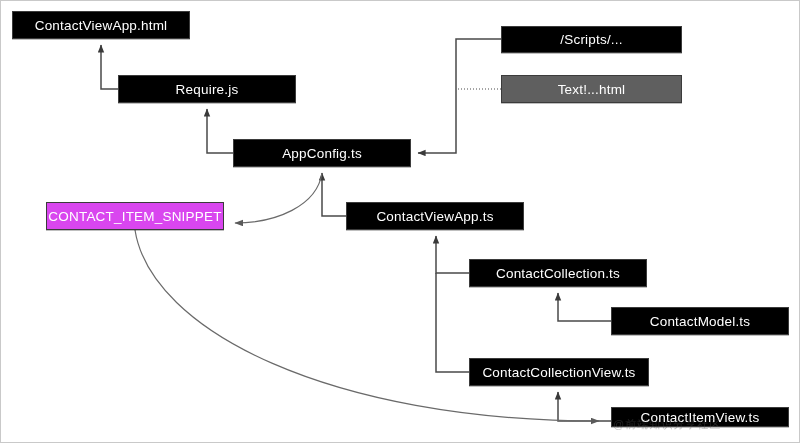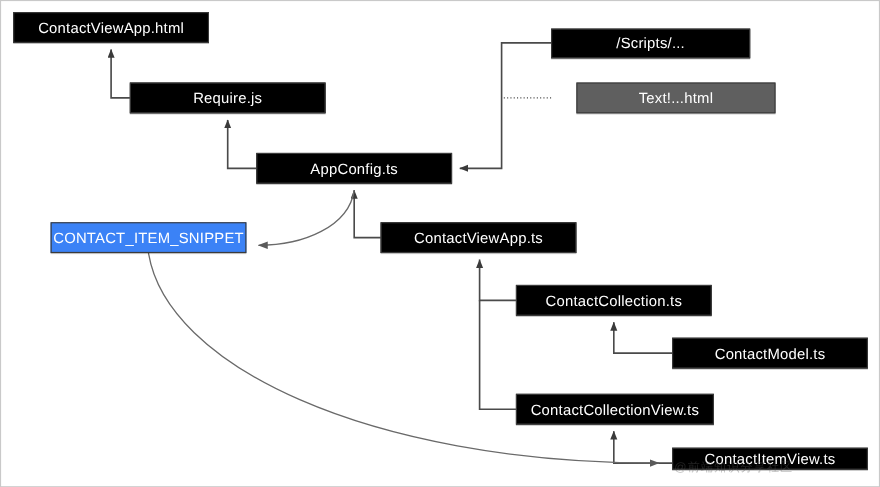--- a/index.html
+++ b/index.html
@@ -34,22 +34,22 @@
     color: #ffffff;
     font-size: 13.5px;
     letter-spacing: 0.2px;
     text-align: center;
     white-space: nowrap;
     border: 1px solid #3b3b3b;
     box-shadow: 0 1px 0 rgba(0,0,0,0.25);
   }
   .node.shade-light  { background: #000000; }
   .node.shade-mid    { background: #000000; }
-  .node.shade-dark   { background: #5f5f5f; margin-left: 23px; }
-  .node.shade-darker { background: #3b82f6; }
+  .node.shade-dark   { background: #5f5f5f; }
+  .node.shade-darker { background: #d946ef; }
   .node-label {
     display: block;
     pointer-events: none;
   }
   .watermark {
     position: absolute;
     color: rgba(90,90,90,0.38);
     font-size: 11px;
     letter-spacing: 1px;
     white-space: nowrap;

